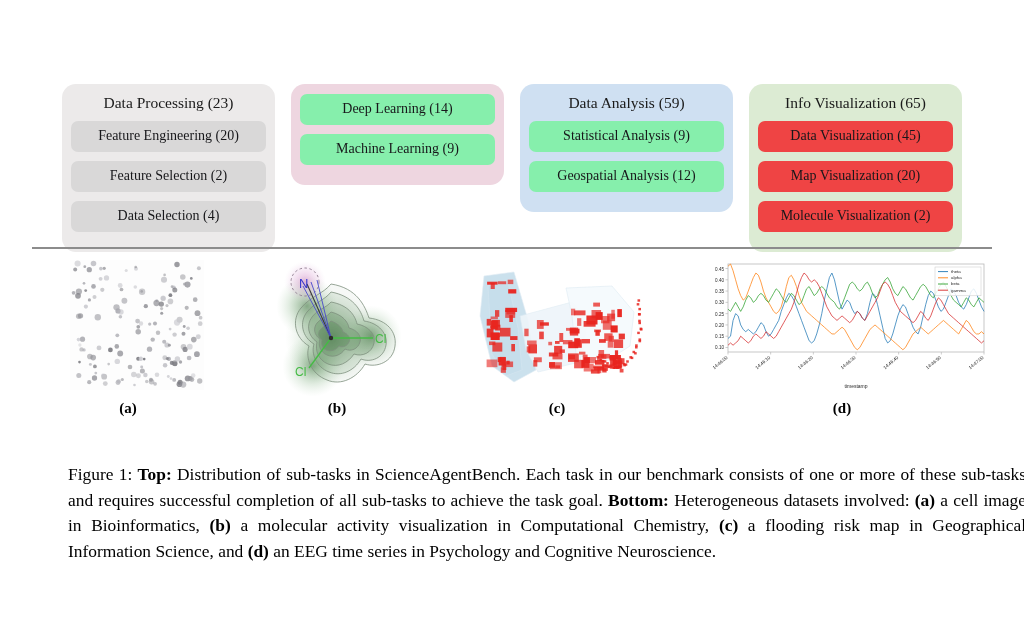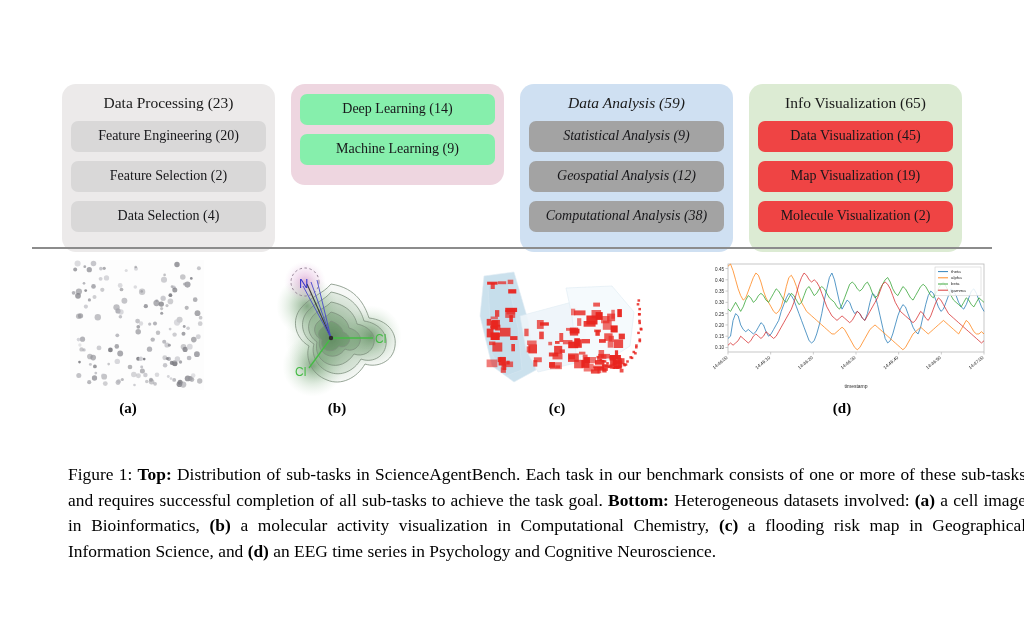--- a/index.html
+++ b/index.html
@@ -55,22 +55,22 @@
     white-space: nowrap;
     color: #17171a;
   }
   .sub-chip:last-child { margin-bottom: 8px; }
 
   
   .pal-gray  { background: #eceaea; }
   .pal-gray  .sub-chip { background: #d9d8d8; }
   .pal-pink  { background: #eed6e0; }
   .pal-pink  .sub-chip { background: #86efac; }
-  .pal-blue  { background: #cfe0f2; font-style: italic; }
-  .pal-blue  .sub-chip { background: #a3a3a3; }
+  .pal-blue  { background: #cfe0f2; }
+  .pal-blue  .sub-chip { background: #86efac; }
   .pal-green { background: #dcebd3; }
   .pal-green .sub-chip { background: #ef4444; }
 
   
   #divider {
     position: absolute;
     left: 32px;
     top: 247px;
     width: 960px;
     height: 0;
@@ -159,26 +159,25 @@
       <div class="sub-chip">Data Selection (4)</div>
     </div>
     <div class="cat-card pal-pink">
       <div class="sub-chip">Deep Learning (14)</div>
       <div class="sub-chip">Machine Learning (9)</div>
     </div>
     <div class="cat-card pal-blue">
       <div class="cat-title">Data Analysis (59)</div>
       <div class="sub-chip">Statistical Analysis (9)</div>
       <div class="sub-chip">Geospatial Analysis (12)</div>
-      <div class="sub-chip">Computational Analysis (38)</div>
     </div>
     <div class="cat-card pal-green">
       <div class="cat-title">Info Visualization (65)</div>
       <div class="sub-chip">Data Visualization (45)</div>
-      <div class="sub-chip">Map Visualization (19)</div>
+      <div class="sub-chip">Map Visualization (20)</div>
       <div class="sub-chip">Molecule Visualization (2)</div>
     </div>
   </div>
 
 <div id="divider"></div>
 
 <div id="figrow">
 
   <div class="fig-slot" id="fig-a">
     <div id="cell-img"><svg width="134" height="130">

